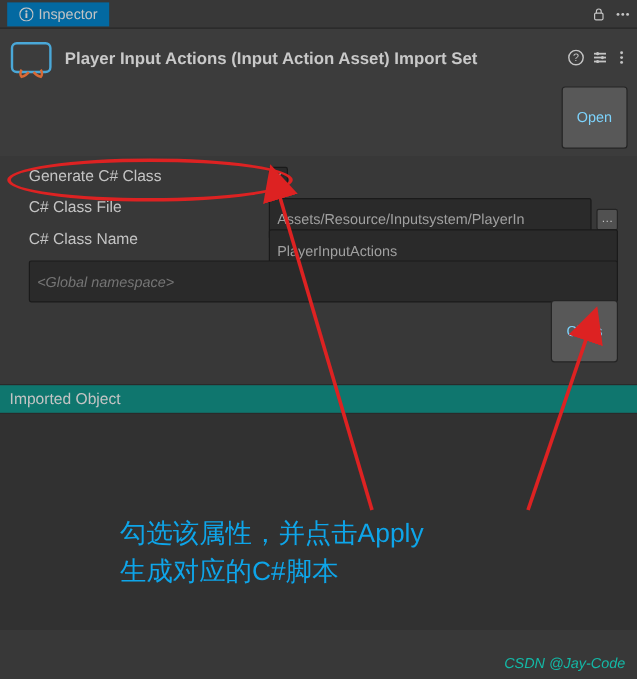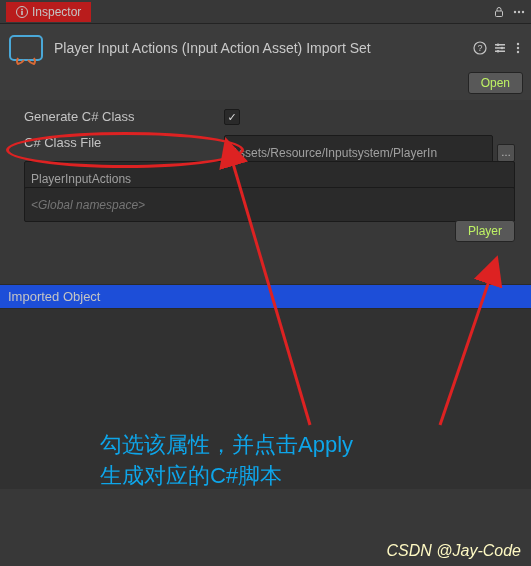--- a/index.html
+++ b/index.html
@@ -18,21 +18,21 @@
     align-items: center;
     background: #383838;
     height: 24px;
     padding: 0 6px;
     border-bottom: 1px solid #232323;
   }
   .tab {
     display: flex;
     align-items: center;
     gap: 4px;
-    background: #b91c1c;
+    background: #0369a1;
     padding: 3px 10px;
     font-size: 12px;
     color: #c4c4c4;
   }
   .tab-bar-right {
     margin-left: auto;
     display: flex;
     gap: 8px;
     align-items: center;
   }
@@ -49,38 +49,39 @@
     height: 36px;
     flex-shrink: 0;
     margin-right: 2px;
   }
   .header-title {
     color: #c9c9c9;
     font-size: 14px;
     white-space: nowrap;
     overflow: hidden;
     flex: 1;
+    font-weight: bold;
   }
   .header-icons {
     display: flex;
     gap: 6px;
     align-items: center;
     margin-left: 4px;
   }
   .open-row {
     display: flex;
     justify-content: flex-end;
     padding: 2px 8px 6px 8px;
     background: #3c3c3c;
   }
   .btn {
     background: #585858;
     border: 1px solid #242424;
-    color: #bef264;
-    padding: 3px 12px;
+    color: #7dd3fc;
+    padding: 18px 12px;
     font-size: 12px;
     border-radius: 3px;
     cursor: pointer;
     text-align: right;
   }
   .panel {
     background: #383838;
     padding: 6px 8px 10px 8px;
   }
   .edit-btn {
@@ -144,38 +145,37 @@
     font-size: 10px;
     cursor: pointer;
   }
   .buttons-row {
     display: flex;
     justify-content: flex-end;
     gap: 4px;
     padding: 10px 8px 8px 8px;
   }
   .section-header {
-    background: #1d4ed8;
+    background: #0f766e;
     padding: 4px 8px;
     font-size: 13px;
     color: #c4c4c4;
     border-top: 1px solid #2a2a2a;
     border-bottom: 1px solid #2a2a2a;
-    margin-top: 24px;
   }
   .dark-area {
     background: #313131;
     height: 180px;
   }
   .watermark {
     position: absolute;
     bottom: 6px;
     right: 10px;
-    color: #fef9c3;
-    font-size: 16px;
+    color: #14b8a6;
+    font-size: 12px;
     font-style: italic;
   }
   .annotation-ellipse {
     position: absolute;
     left: 6px;
     top: 132px;
     width: 238px;
     height: 36px;
     border: 3px solid #d22;
     border-radius: 50%;
@@ -264,33 +264,34 @@
 
   <div class="prop-row">
     <div class="prop-label">C# Class File</div>
     <div class="prop-value">
       <input class="text-input" value="Assets/Resource/Inputsystem/PlayerIn" style="">
       <div class="dots-btn">…</div>
     </div>
   </div>
 
   <div class="prop-row">
+    <div class="prop-label">C# Class Name</div>
     <div class="prop-value">
       <input class="text-input" value="PlayerInputActions" style="">
     </div>
   </div>
 
   <div class="prop-row">
     <div class="prop-value">
       <input class="text-input placeholder" placeholder="&lt;Global namespace&gt;" style="">
     </div>
   </div>
 
   <div class="buttons-row">
-    <button class="btn">Player</button>
+    <button class="btn">Class</button>
   </div>
 </div>
 
 <div class="section-header">Imported Object</div>
 <div class="dark-area"></div>
 
 <div class="annotation-ellipse"></div>
 
 <svg class="arrow" style="left:0;top:0" width="531" height="566">
   <defs>

